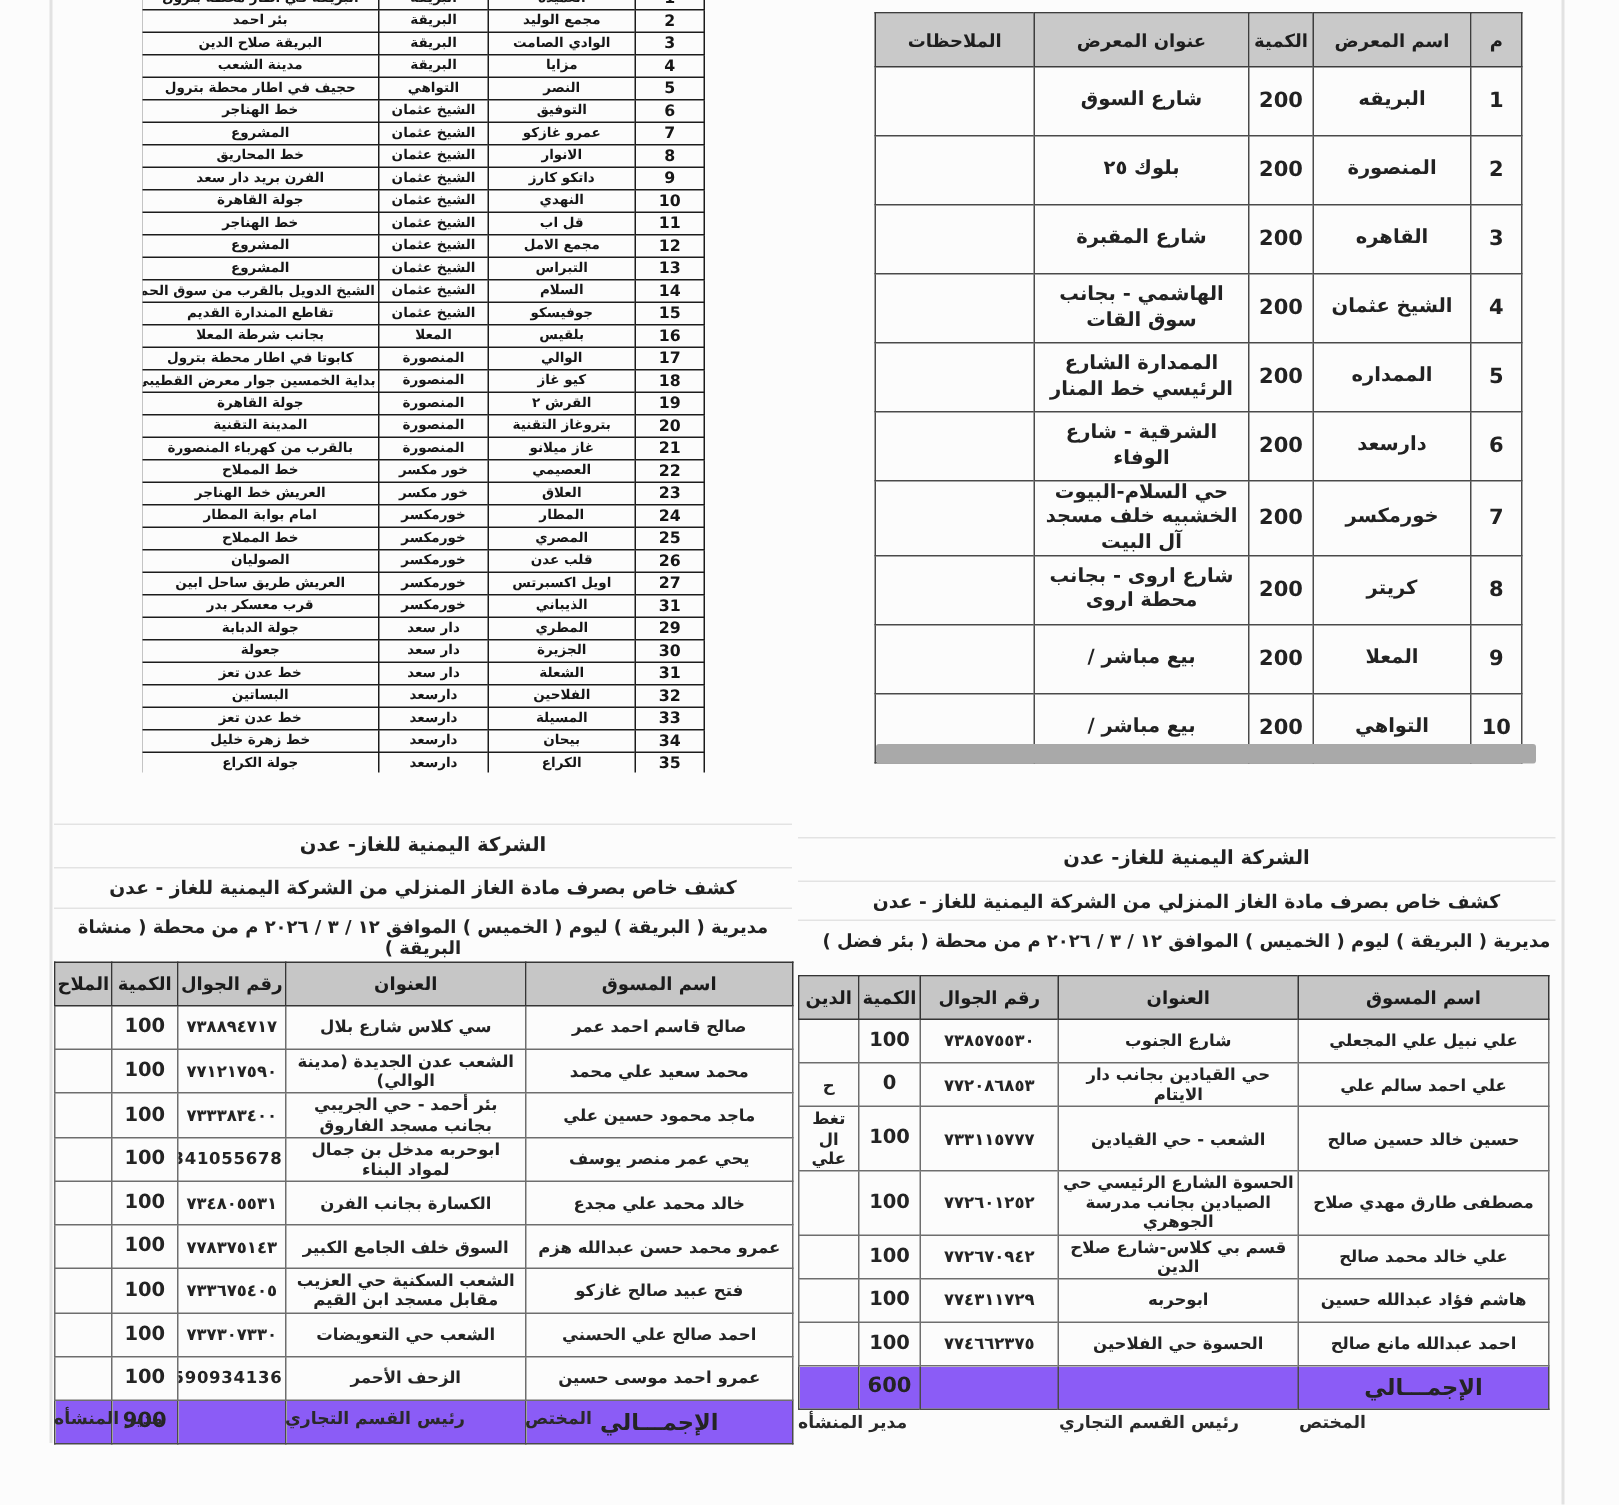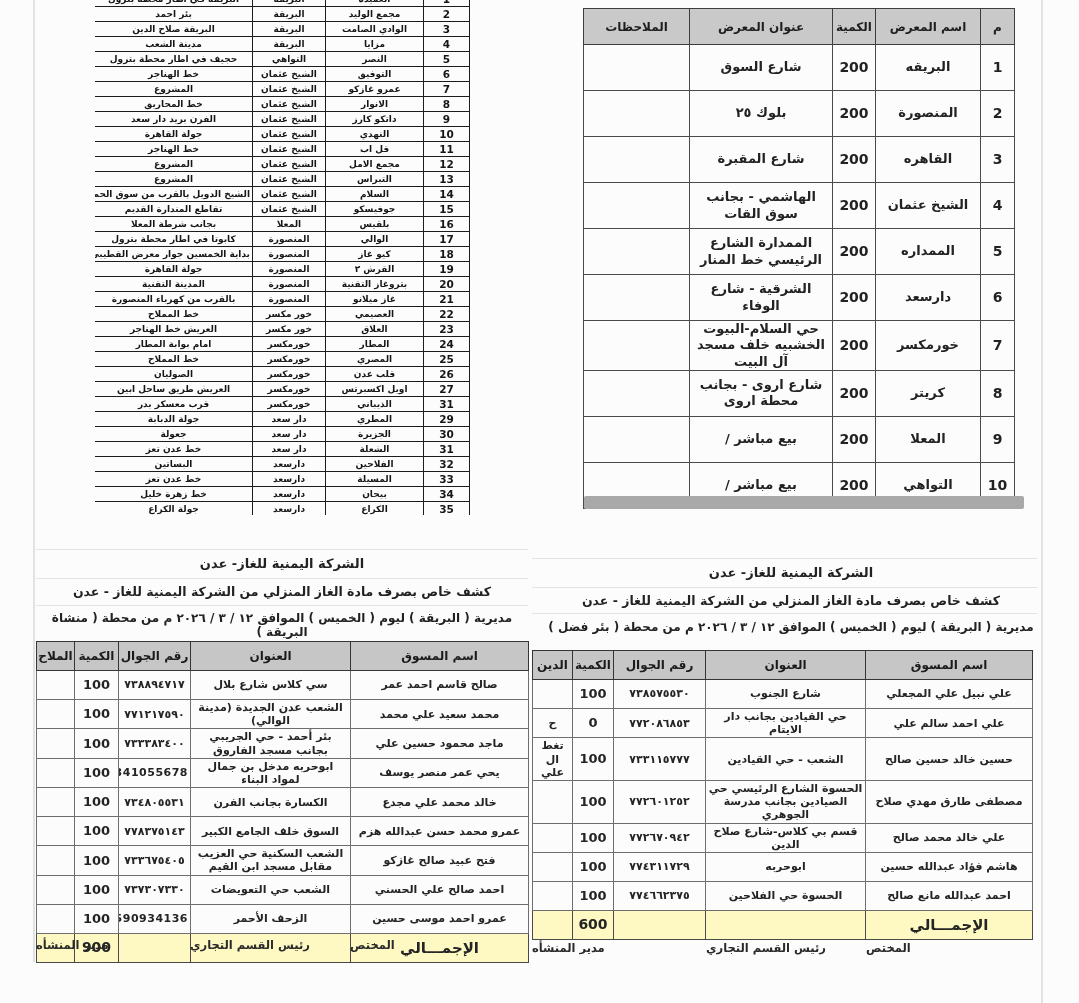--- a/index.html
+++ b/index.html
@@ -27,21 +27,21 @@
   .scanbar{left:584px;top:496px;width:440px;height:13px;background:#a9a9a9;border-radius:2px;}
 
   
   .title{position:absolute;text-align:center;font-weight:700;direction:rtl;color:#222;}
   .t1{font-size:13px;} .t2{font-size:12.5px;} .t3{font-size:12px;}
 
   .gas-table th{border:1px solid #353535;background:#c6c6c6;font-size:12px;font-weight:700;height:26px;color:#1b1b1b;}
   .gas-table td{border:1px solid #6e6e6e;font-size:11px;font-weight:700;line-height:1.2;padding:1px 2px;color:#242424;height:26px;}
   .gas-table td:nth-child(3){font-size:11px;letter-spacing:.5px;}
   .gas-table td:nth-child(4){font-size:13px;}
-  .gas-table tfoot td{background:#fef9c3;border:1px solid #4a4a4a;}
+  .gas-table tfoot td{background:#8b5cf6;border:1px solid #4a4a4a;}
   .gas-table tfoot td:nth-child(1){font-size:15px;font-weight:700;}
   .gas-table tfoot td:nth-child(4){font-size:14px;}
 
   .bl-wrap{left:36px;top:641px;}
   .bl-table{width:492px;}
   .br-wrap{left:532px;top:650px;}
   .br-table{width:501px;}
 
   .sig-row{position:absolute;display:flex;direction:rtl;font-size:11.5px;font-weight:700;color:#2a2a2a;}
   .sig-row span{display:block;text-align:left;}

